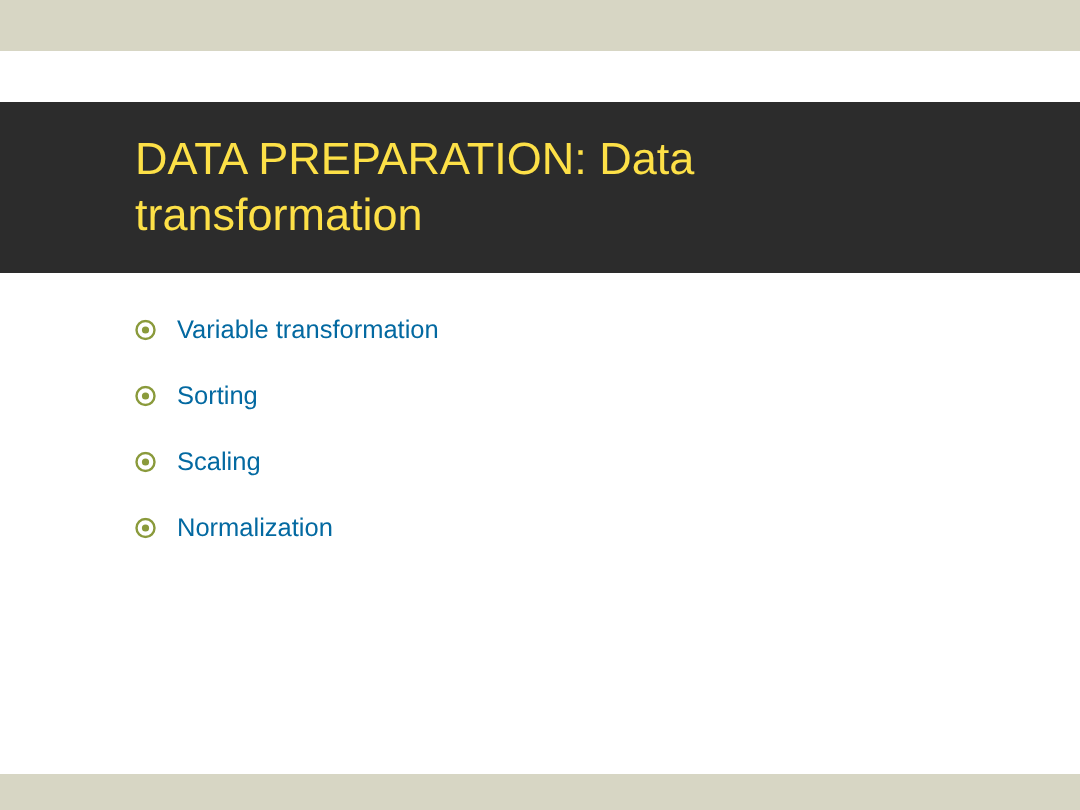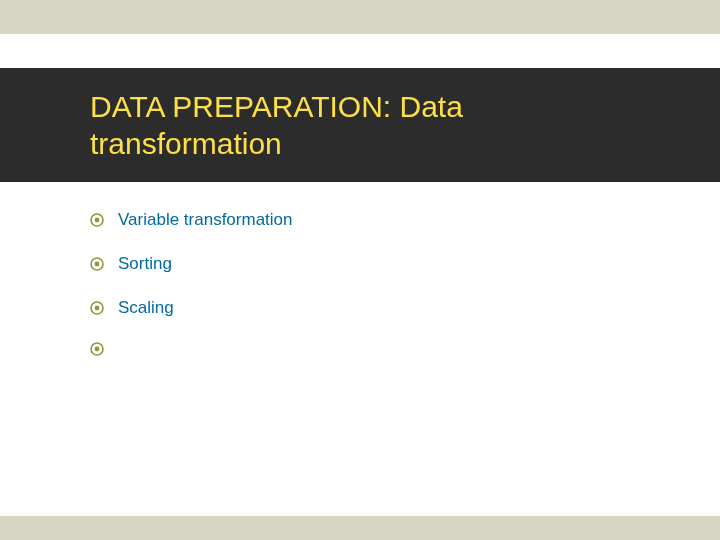--- a/index.html
+++ b/index.html
@@ -105,17 +105,18 @@
     <span>Scaling</span>
   </div>
 
   <div class="bullet-item">
     <span class="bullet-icon">
       <svg viewBox="0 0 14 14">
           <circle cx="7" cy="7" r="6" fill="none" stroke="#8a9a3b" stroke-width="1.6"></circle>
           <circle cx="7" cy="7" r="2.4" fill="#8a9a3b"></circle>
         </svg>
     </span>
+    <span>Normalization</span>
   </div>
 
 </div>
 
 <div class="bottom-bar"></div>
 
 </body></html>

